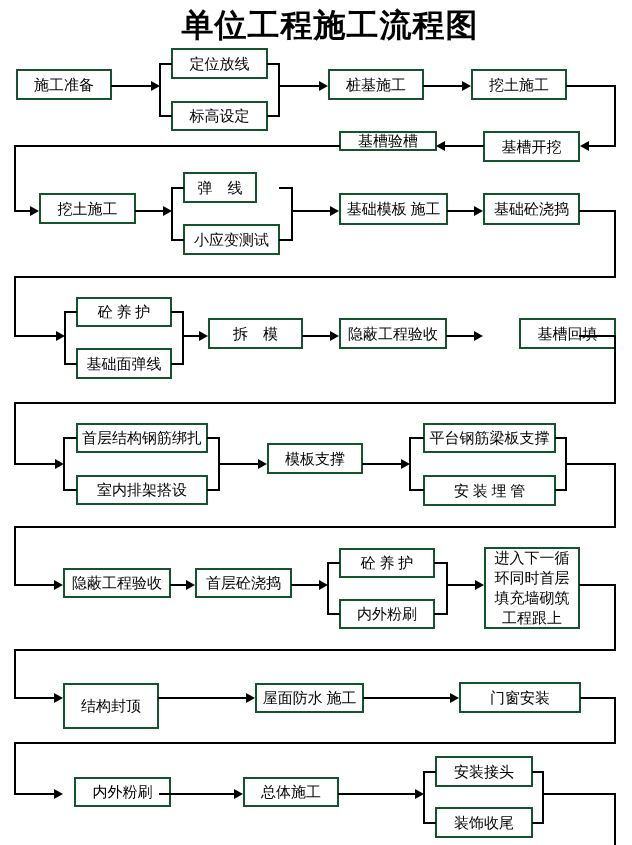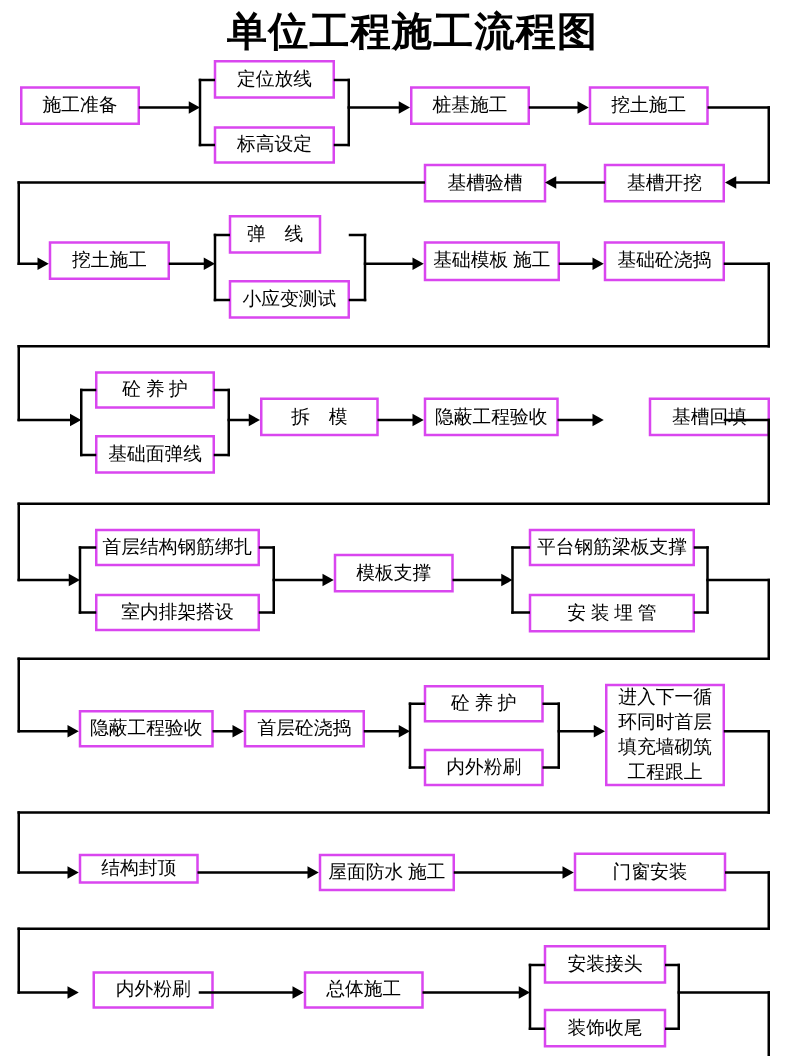--- a/index.html
+++ b/index.html
@@ -1,39 +1,39 @@
 <!DOCTYPE html>
 <html><head>
 <meta charset="utf-8">
 <style>
   html,body{margin:0;padding:0;background:#fff;}
   #page{position:relative;width:632px;height:845px;background:#ffffff;overflow:hidden;
         font-family:"Liberation Serif","DejaVu Serif",serif;}
   #title{position:absolute;top:4px;left:330px;transform:translateX(-50%);
          font-size:32px;font-weight:bold;color:#000;letter-spacing:1px;white-space:nowrap;}
-  .node{position:absolute;box-sizing:border-box;border:2px solid #d946ef;background:#fff;
+  .node{position:absolute;box-sizing:border-box;border:2px solid #14532d;background:#fff;
         display:flex;align-items:center;justify-content:center;text-align:center;
         font-size:15px;line-height:20px;color:#000;white-space:pre-line;}
   .seg{position:absolute;background:#000;}
   .arrow{position:absolute;width:0;height:0;}
   .arrow.r{border-top:5px solid transparent;border-bottom:5px solid transparent;border-left:9px solid #000;}
   .arrow.l{border-top:5px solid transparent;border-bottom:5px solid transparent;border-right:9px solid #000;}
 </style>
 </head>
 <body>
 
 <div id="page">
   <div id="title">单位工程施工流程图</div>
   <div id="diagram">
       <div class="node" style="left: 16px; top: 69px; width: 96px; height: 31px;">施工准备</div>
       <div class="node" style="left: 171px; top: 48px; width: 97px; height: 31px;">定位放线</div>
       <div class="node" style="left: 171px; top: 101px; width: 97px; height: 30px;">标高设定</div>
       <div class="node" style="left: 328px; top: 69px; width: 96px; height: 31px;">桩基施工</div>
       <div class="node" style="left: 471px; top: 69px; width: 96px; height: 31px;">挖土施工</div>
-      <div class="node" style="left: 339px; top: 131px; width: 98px; height: 31px;">基槽验槽</div>
+      <div class="node" style="left: 339px; top: 131px; width: 98px; height: 20px;">基槽验槽</div>
       <div class="node" style="left: 483px; top: 131px; width: 97px; height: 31px;">基槽开挖</div>
       <div class="node" style="left: 39px; top: 193px; width: 97px; height: 31px;">挖土施工</div>
       <div class="node" style="left: 183px; top: 172px; width: 74px; height: 31px;">弹　线</div>
       <div class="node" style="left: 183px; top: 224px; width: 97px; height: 31px;">小应变测试</div>
       <div class="node" style="left: 339px; top: 193px; width: 109px; height: 32px;">基础模板 施工</div>
       <div class="node" style="left: 483px; top: 193px; width: 97px; height: 32px;">基础砼浇捣</div>
       <div class="node" style="left: 76px; top: 297px; width: 96px; height: 30px;">砼 养 护</div>
       <div class="node" style="left: 76px; top: 348px; width: 96px; height: 31px;">基础面弹线</div>
       <div class="node" style="left: 208px; top: 318px; width: 95px; height: 31px;">拆　模</div>
       <div class="node" style="left: 339px; top: 318px; width: 108px; height: 31px;">隐蔽工程验收</div>
@@ -44,21 +44,21 @@
       <div class="node" style="left: 423px; top: 423px; width: 133px; height: 30px;">平台钢筋梁板支撑</div>
       <div class="node" style="left: 423px; top: 475px; width: 133px; height: 31px;">安 装 埋 管</div>
       <div class="node" style="left: 63px; top: 568px; width: 108px; height: 30px;">隐蔽工程验收</div>
       <div class="node" style="left: 195px; top: 568px; width: 97px; height: 30px;">首层砼浇捣</div>
       <div class="node" style="left: 339px; top: 548px; width: 96px; height: 30px;">砼 养 护</div>
       <div class="node" style="left: 339px; top: 599px; width: 96px; height: 30px;">内外粉刷</div>
       <div class="node" style="left: 484px; top: 547px; width: 96px; height: 82px;">进入下一循
 环同时首层
 填充墙砌筑
 工程跟上</div>
-      <div class="node" style="left: 63px; top: 683px; width: 96px; height: 24px;">结构封顶</div>
+      <div class="node" style="left: 63px; top: 683px; width: 96px; height: 46px;">结构封顶</div>
       <div class="node" style="left: 255px; top: 683px; width: 109px; height: 30px;">屋面防水 施工</div>
       <div class="node" style="left: 459px; top: 682px; width: 122px; height: 31px;">门窗安装</div>
       <div class="node" style="left: 74px; top: 777px; width: 97px; height: 30px;">内外粉刷</div>
       <div class="node" style="left: 243px; top: 777px; width: 96px; height: 30px;">总体施工</div>
       <div class="node" style="left: 435px; top: 756px; width: 98px; height: 31px;">安装接头</div>
       <div class="node" style="left: 435px; top: 807px; width: 98px; height: 31px;">装饰收尾</div>
       <div class="seg" style="left: 111px; top: 85px; width: 41px; height: 2px;"></div>
       <div class="seg" style="left: 159px; top: 62.5px; width: 13px; height: 2px;"></div>
       <div class="seg" style="left: 159px; top: 115px; width: 13px; height: 2px;"></div>
       <div class="seg" style="left: 267px; top: 62.5px; width: 13px; height: 2px;"></div>

